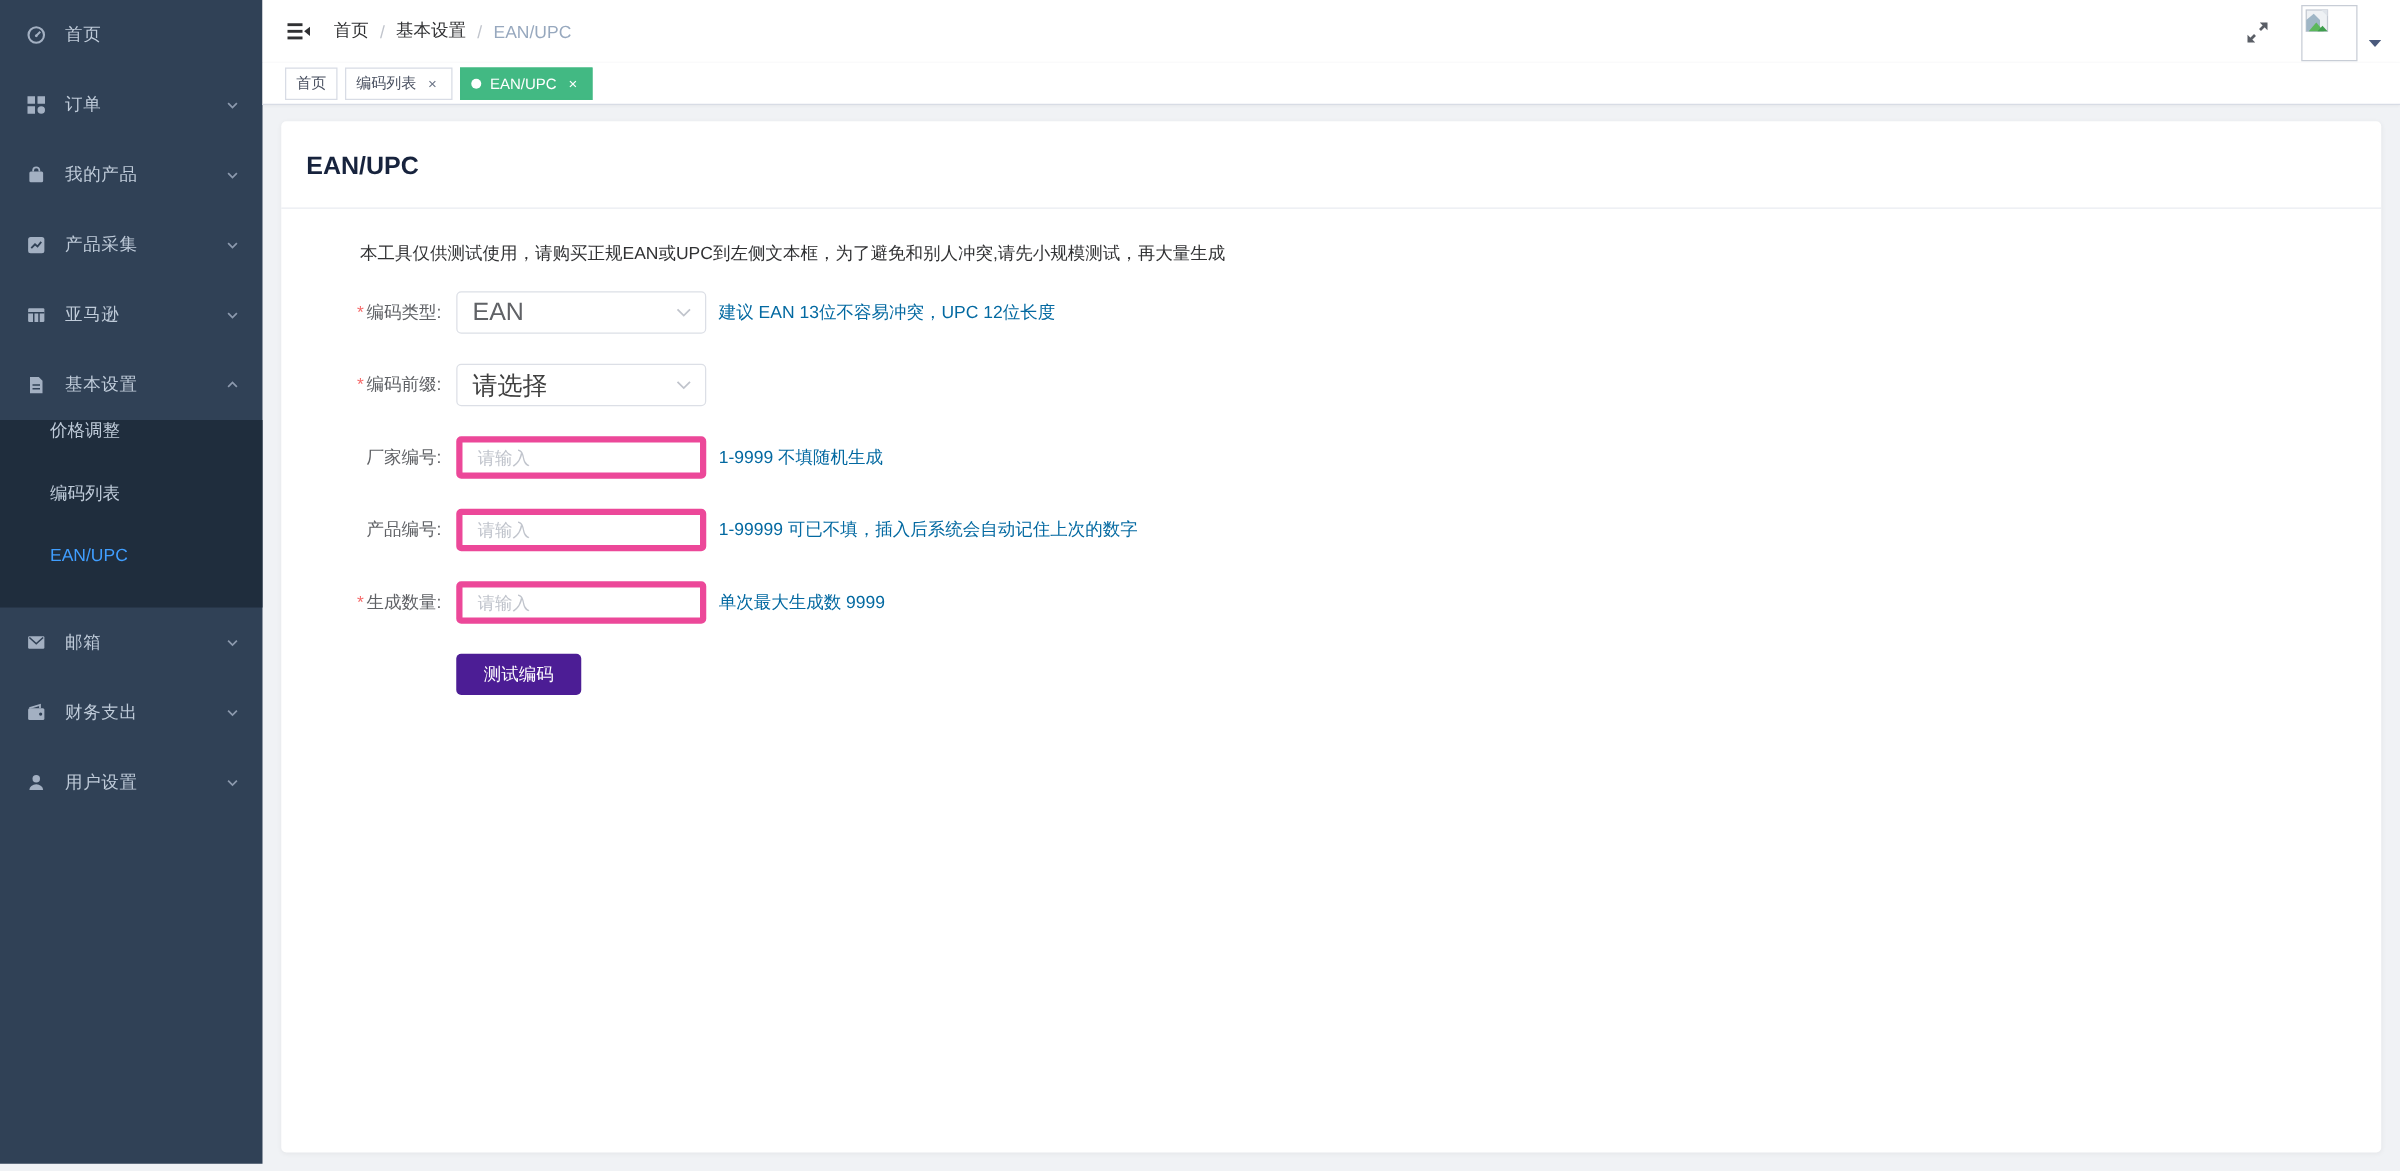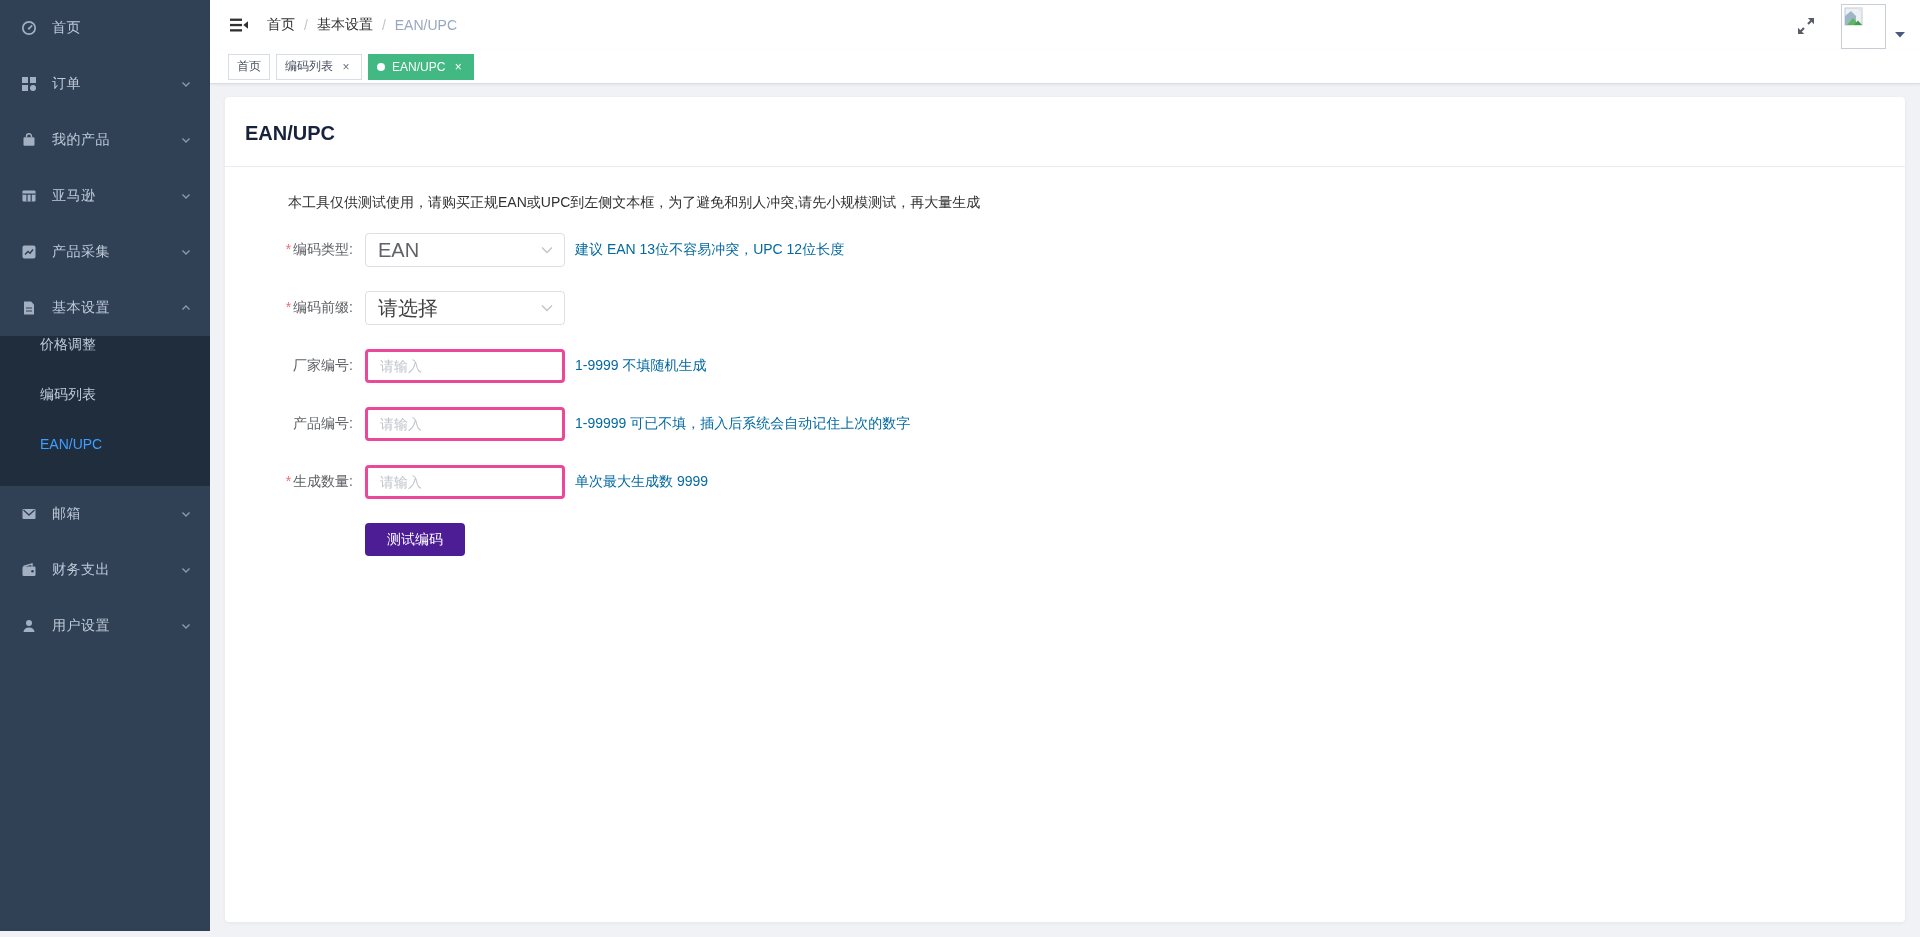--- a/index.html
+++ b/index.html
@@ -71,21 +71,21 @@
   .notice { font-size:14px; color:#303133; margin:6px 0 21px 21px; white-space:nowrap; }
   .form-row { display:flex; align-items:center; margin-bottom:24px; }
   .form-label { width:86px; flex:0 0 86px; text-align:right; font-size:14px; color:#606266;
     margin-right:12px; white-space:nowrap; }
   .star { color:#f56c6c; margin-right:2px; }
   .select { width:200px; height:34px; border:1px solid #dcdfe6; border-radius:4px; background:#fff;
     display:flex; align-items:center; justify-content:space-between;
     padding:0 10px 0 12px; cursor:pointer; }
   .select .value { font-size:20px; color:#606266; }
   .select .value.placeholder { color:#404040; }
-  .text-input { width:200px; height:34px; border:3px solid #ec4899; border-radius:4px;
+  .text-input { width:200px; height:34px; border:5px solid #ec4899; border-radius:4px;
     padding:0 12px; font-size:14px; color:#606266; outline:none; font-family:inherit; }
   .text-input::placeholder { color:#c0c4cc; }
   .help { font-size:14px; color:#0369a1; margin-left:10px; white-space:nowrap; }
   .test-btn { margin-left:98px; padding:0 22px; }
 
   .bottom-strip { position:absolute; left:0; right:0; bottom:0; height:6px; background:#f0f2f5; }
 </style>
 </head>
 <body>
 
@@ -132,40 +132,40 @@
       <span class="chev">
         <svg width="12" height="12" viewBox="0 0 12 12">
             <polyline points="2.5,4.5 6,8 9.5,4.5" fill="none" stroke="currentColor" stroke-width="1.4"></polyline>
           </svg>
       </span>
     </div>
 
     <div class="menu-item">
       <span class="icon">
         <svg viewBox="0 0 16 16" width="16" height="16">
+            <rect x="1.5" y="1.5" width="13" height="13" rx="2" fill="currentColor"></rect>
+            <polyline points="4,10.5 7,7.5 9,9.2 12,5.5" fill="none" stroke="#304156" stroke-width="1.5"></polyline>
+          </svg>
+      </span>
+      <span class="label">产品采集</span>
+      <span class="chev">
+        <svg width="12" height="12" viewBox="0 0 12 12">
+            <polyline points="2.5,4.5 6,8 9.5,4.5" fill="none" stroke="currentColor" stroke-width="1.4"></polyline>
+          </svg>
+      </span>
+    </div>
+
+    <div class="menu-item">
+      <span class="icon">
+        <svg viewBox="0 0 16 16" width="16" height="16">
             <rect x="1.5" y="2.5" width="13" height="11" rx="1" fill="currentColor"></rect>
             <path d="M1.5 6.2 H14.5 M6 6.2 V13.5 M10.2 6.2 V13.5" stroke="#304156" stroke-width="1.2" fill="none"></path>
           </svg>
       </span>
       <span class="label">亚马逊</span>
-      <span class="chev">
-        <svg width="12" height="12" viewBox="0 0 12 12">
-            <polyline points="2.5,4.5 6,8 9.5,4.5" fill="none" stroke="currentColor" stroke-width="1.4"></polyline>
-          </svg>
-      </span>
-    </div>
-
-    <div class="menu-item">
-      <span class="icon">
-        <svg viewBox="0 0 16 16" width="16" height="16">
-            <rect x="1.5" y="1.5" width="13" height="13" rx="2" fill="currentColor"></rect>
-            <polyline points="4,10.5 7,7.5 9,9.2 12,5.5" fill="none" stroke="#304156" stroke-width="1.5"></polyline>
-          </svg>
-      </span>
-      <span class="label">产品采集</span>
       <span class="chev">
         <svg width="12" height="12" viewBox="0 0 12 12">
             <polyline points="2.5,4.5 6,8 9.5,4.5" fill="none" stroke="currentColor" stroke-width="1.4"></polyline>
           </svg>
       </span>
     </div>
 
     <div class="menu-item">
       <span class="icon">
         <svg viewBox="0 0 16 16" width="16" height="16">

